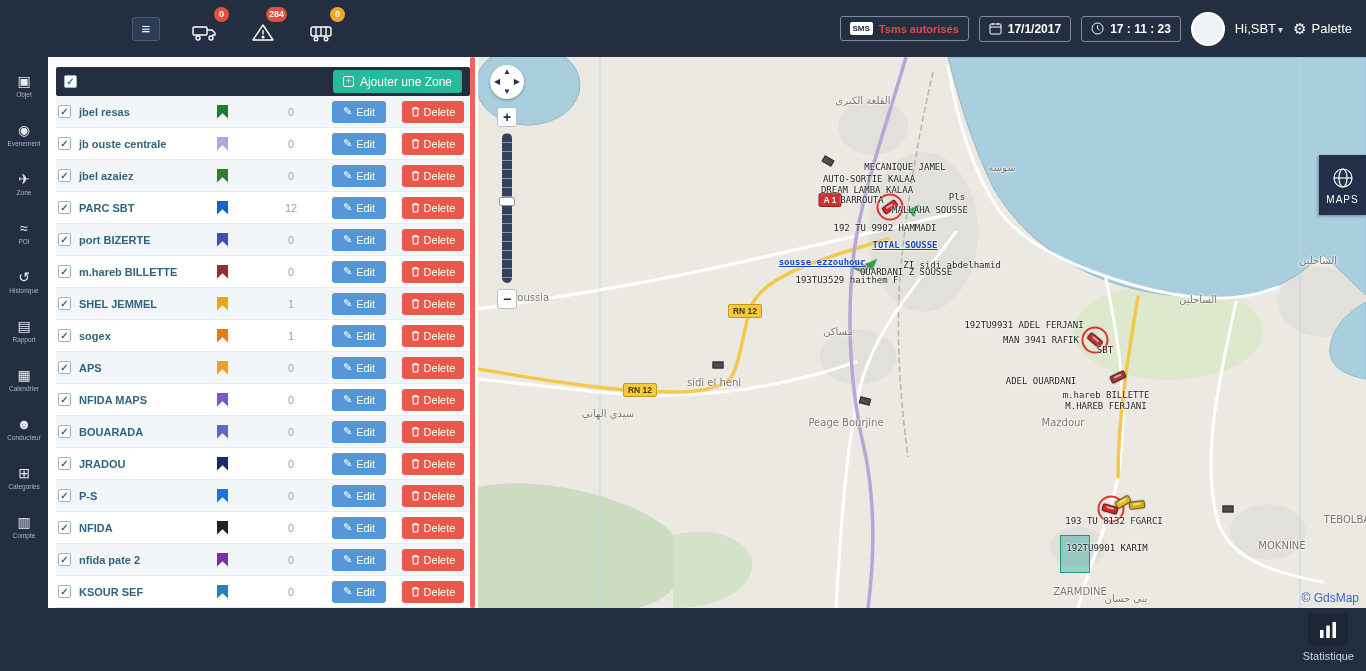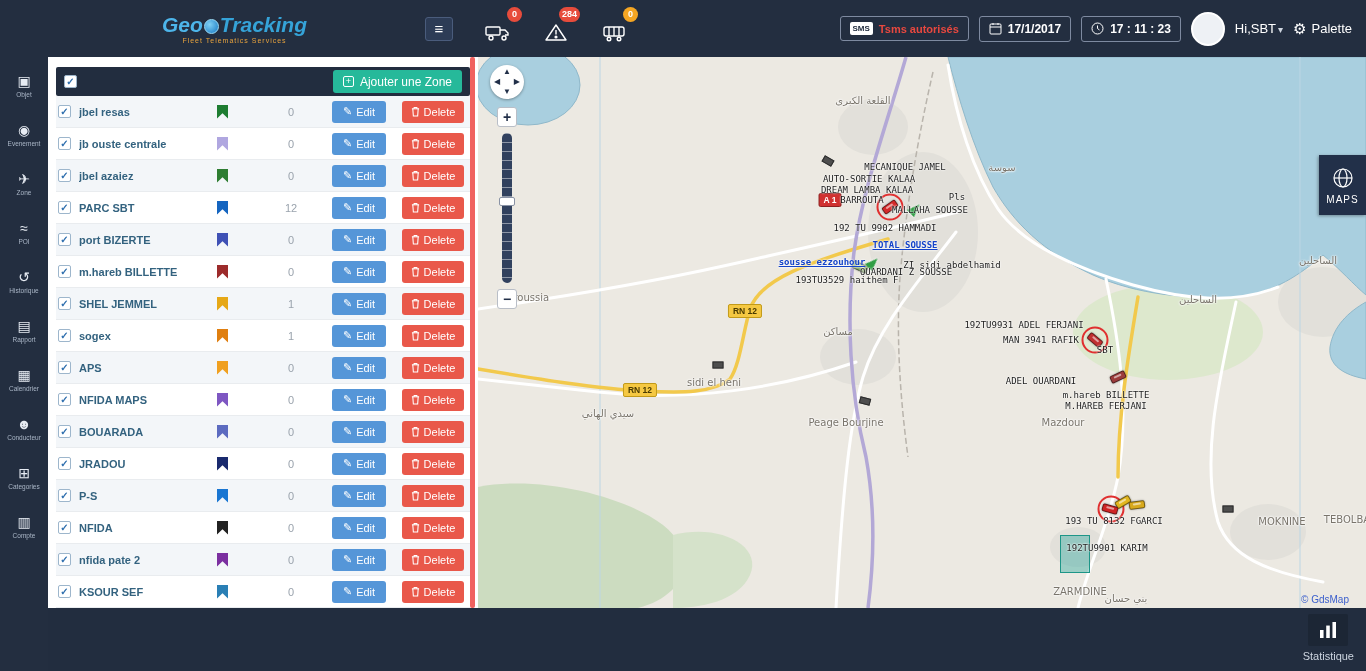--- a/index.html
+++ b/index.html
@@ -79,38 +79,32 @@
 .pp-left{left:4px;top:50%;transform:translateY(-50%)}
 .pp-right{right:4px;top:50%;transform:translateY(-50%)}
 .zbtn{width:20px;height:20px;background:#fff;border:1px solid #b9bec7;border-radius:3px;font-size:14px;font-weight:bold;color:#223049;display:flex;align-items:center;justify-content:center;cursor:pointer;margin-top:8px;font-family:inherit}
 .zslider{width:10px;height:150px;margin-top:6px;background:#31415e;border-radius:5px;position:relative;background-image:repeating-linear-gradient(to bottom,rgba(255,255,255,.45) 0 1px,transparent 1px 9px);cursor:pointer}
 .zhandle{position:absolute;left:-3px;top:64px;width:16px;height:9px;background:#fff;border:1px solid #8a93a5;border-radius:2px;cursor:grab}
 .zbtn.minus{margin-top:6px}
 
 
 .mapsbox{position:absolute;right:0;top:98px;width:47px;height:60px;background:#223049;display:flex;flex-direction:column;align-items:center;justify-content:center;gap:4px;z-index:6;cursor:pointer;box-shadow:-1px 1px 3px rgba(0,0,0,.35)}
 .mapsbox .lbl{color:#fff;font-size:10px;letter-spacing:1px}
-.cpy{position:absolute;right:17px;bottom:3px;font-size:10px;color:#3a5ecc;z-index:6;cursor:pointer}
+.cpy{position:absolute;right:7px;bottom:3px;font-size:12px;color:#3a5ecc;z-index:6;cursor:pointer}
 
 
 .footer{position:absolute;left:0;top:608px;right:0;bottom:0;background:#222d3f;z-index:8}
 .statbtn{position:absolute;right:12px;top:6px;display:flex;flex-direction:column;align-items:center;gap:4px;cursor:pointer}
 .statplate{width:40px;height:32px;background:#1c2635;border-radius:2px;display:flex;align-items:center;justify-content:center}
 .stat-lbl{color:#cdd5e0;font-size:11px}
 </style>
 </head>
 <body>
 
 <div class="header">
-  <div class="logo">
-    <div class="logo-main">
-      <span class="logo-geo">Geo</span><span class="logo-globe"></span><span class="logo-tracking">Tracking</span>
-    </div>
-    <div class="logo-tag">Fleet Telematics Services</div>
-  </div>
 
   <div class="hamburger">
       <span>≡</span>
     </div>
 
   <div class="notifs">
     <div class="notif">
       <svg width="26" height="17" viewBox="0 0 26 17" fill="none" stroke="#fff" stroke-width="1.4">
           <rect x="1" y="2" width="14" height="8" rx="1"></rect>
           <path d="M15 5 h5 l3 3 v2 h-3"></path>
@@ -574,21 +568,21 @@
       <div class="town" style="left: 385px; top: 43px;">القلعة الكبرى</div>
       <div class="town" style="left: 524px; top: 110px;">سوسة</div>
       <div class="town" style="left: 840px; top: 203px;">الساحلين</div>
       <div class="town" style="left: 50px; top: 240px;">Kroussia</div>
       <div class="town" style="left: 360px; top: 274px;">مساكن</div>
       <div class="town" style="left: 130px; top: 356px;">سيدي الهاني</div>
       <div class="town" style="left: 236px; top: 325px;">sidi el heni</div>
       <div class="town" style="left: 368px; top: 365px;">Peage Bourjine</div>
       <div class="town" style="left: 585px; top: 365px;">Mazdour</div>
       <div class="town" style="left: 678px; top: 242px; margin-left: 42px;">الساحلين</div>
-      <div class="town" style="left: 804px; top: 464px;">MOKNINE</div>
+      <div class="town" style="left: 804px; top: 488px;">MOKNINE</div>
       <div class="town" style="left: 869px; top: 462px;">TEBOLBA</div>
       <div class="town" style="left: 602px; top: 534px;">ZARMDINE</div>
       <div class="town" style="left: 648px; top: 541px;">بني حسان</div>
       <div class="mk mk-ring" style="left: 412px; top: 150px;"></div>
       <div class="mk mk-ring" style="left: 617px; top: 283px;"></div>
       <div class="mk mk-ring" style="left: 633px; top: 452px;"></div>
       <div class="mk mk-car" style="left: 412px; top: 150px; transform: translate(-50%, -50%) rotate(-35deg); background: rgb(212, 42, 42);"></div>
       <div class="mk mk-car" style="left: 382px; top: 210px; transform: translate(-50%, -50%) rotate(25deg); background: rgb(127, 163, 97);"></div>
       <div class="mk mk-car" style="left: 617px; top: 283px; transform: translate(-50%, -50%) rotate(40deg); background: rgb(192, 48, 48);"></div>
       <div class="mk mk-car" style="left: 640px; top: 320px; transform: translate(-50%, -50%) rotate(-25deg); background: rgb(156, 59, 59);"></div>

